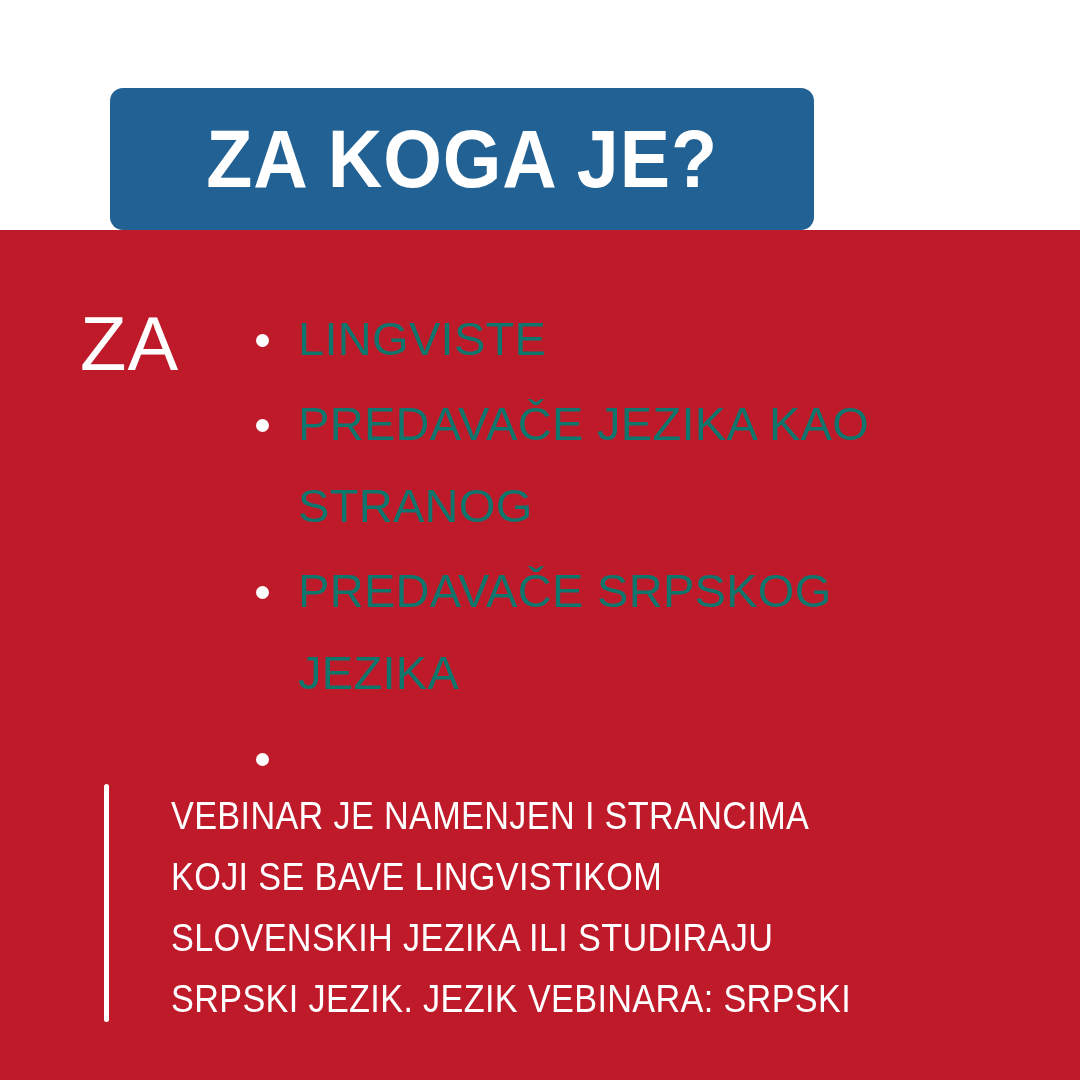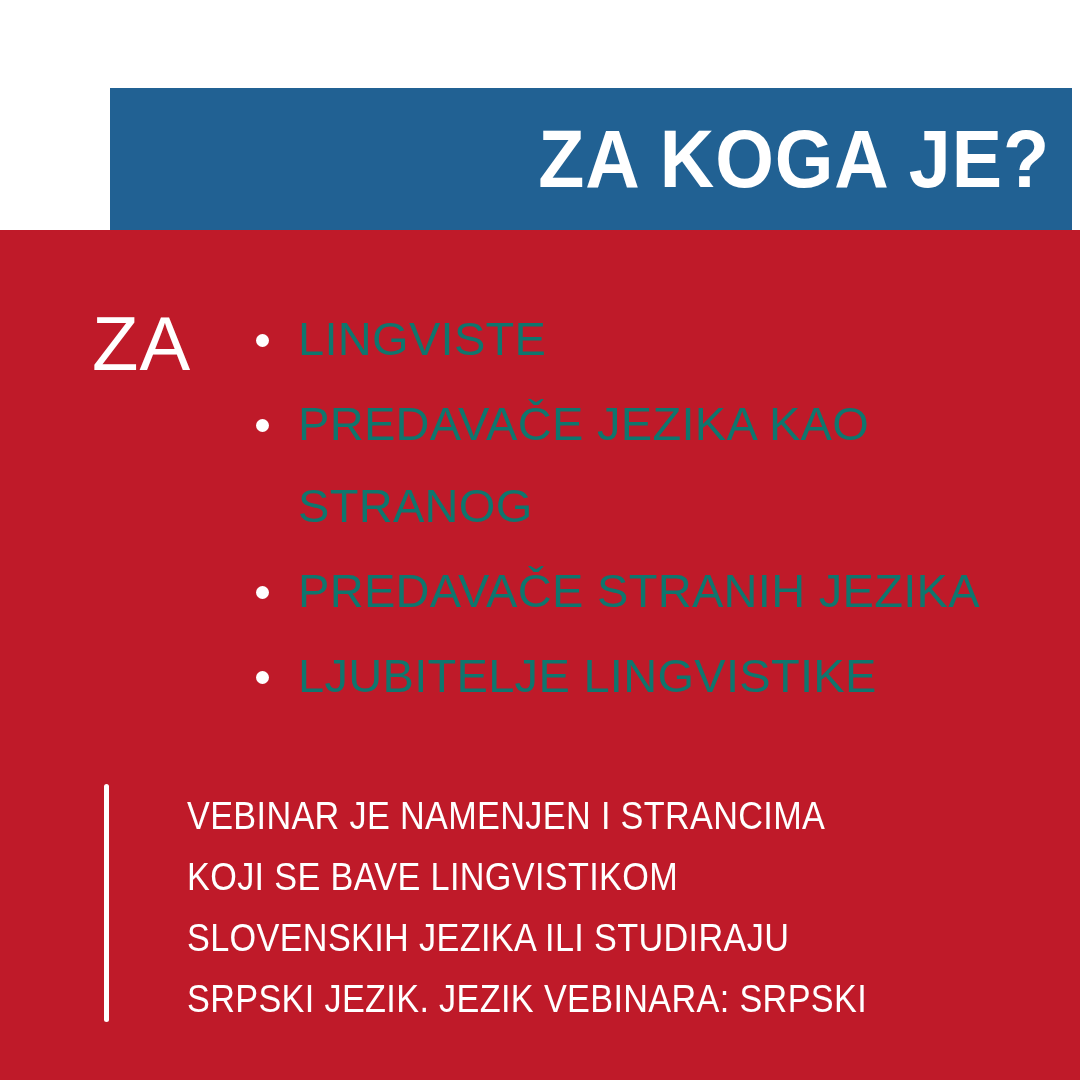--- a/index.html
+++ b/index.html
@@ -17,27 +17,28 @@
     height: 1080px;
     background: #ffffff;
     overflow: hidden;
   }
 
   
   .title-banner {
     position: absolute;
     left: 110px;
     top: 88px;
-    width: 962px;
+    width: 704px;
     height: 142px;
     background: #216193;
     display: flex;
     align-items: center;
-    justify-content: flex-end;
+    justify-content: center;
     z-index: 3;
+    border-radius: 13px;
   }
   .title-text {
     color: #ffffff;
     font-family: "Liberation Sans Narrow", "Liberation Sans", sans-serif;
     font-weight: bold;
     font-size: 82px;
     letter-spacing: 1px;
     line-height: 1;
     white-space: nowrap;
     transform: scaleX(0.92);
@@ -51,21 +52,21 @@
     top: 230px;
     width: 1080px;
     height: 850px;
     background: #bf1a29;
     z-index: 1;
   }
 
   
   .za-label {
     position: absolute;
-    left: 92px;
+    left: 80px;
     top: 306px;
     color: #ffffff;
     font-family: "Liberation Sans", sans-serif;
     font-weight: 300;
     font-size: 76px;
     line-height: 1;
     letter-spacing: 1px;
     z-index: 2;
   }
 
@@ -112,21 +113,21 @@
     align-items: stretch;
   }
   .note-rule {
     width: 5px;
     min-width: 5px;
     height: 238px;
     background: #ffffff;
     border-radius: 3px;
   }
   .note-lines {
-    margin-left: 78px;
+    margin-left: 62px;
     padding-top: 2px;
   }
   .note-line {
     color: #ffffff;
     font-family: "Liberation Sans Narrow", "Liberation Sans", sans-serif;
     font-size: 38px;
     font-weight: normal;
     line-height: 61px;
     letter-spacing: 0.4px;
     white-space: nowrap;
@@ -151,25 +152,24 @@
     <li class="bullet-item">
       <span class="bullet-dot"></span>
       <span>LINGVISTE</span>
     </li>
     <li class="bullet-item">
       <span class="bullet-dot"></span>
       <span>PREDAVAČE JEZIKA KAO STRANOG</span>
     </li>
     <li class="bullet-item">
       <span class="bullet-dot"></span>
-      <span>PREDAVAČE STRANIH JEZIKA</span>
+      <span>PREDAVAČE SRPSKOG JEZIKA</span>
     </li>
     <li class="bullet-item">
       <span class="bullet-dot"></span>
-      <span>LJUBITELJE LINGVISTIKE</span>
     </li>
   </ul>
 
   <div class="note-block">
     <div class="note-rule"></div>
     <div class="note-lines">
       <div class="note-line">VEBINAR JE NAMENJEN I STRANCIMA</div>
       <div class="note-line">KOJI SE BAVE LINGVISTIKOM</div>
       <div class="note-line">SLOVENSKIH JEZIKA ILI STUDIRAJU</div>
       <div class="note-line">SRPSKI JEZIK. JEZIK VEBINARA: SRPSKI</div>

